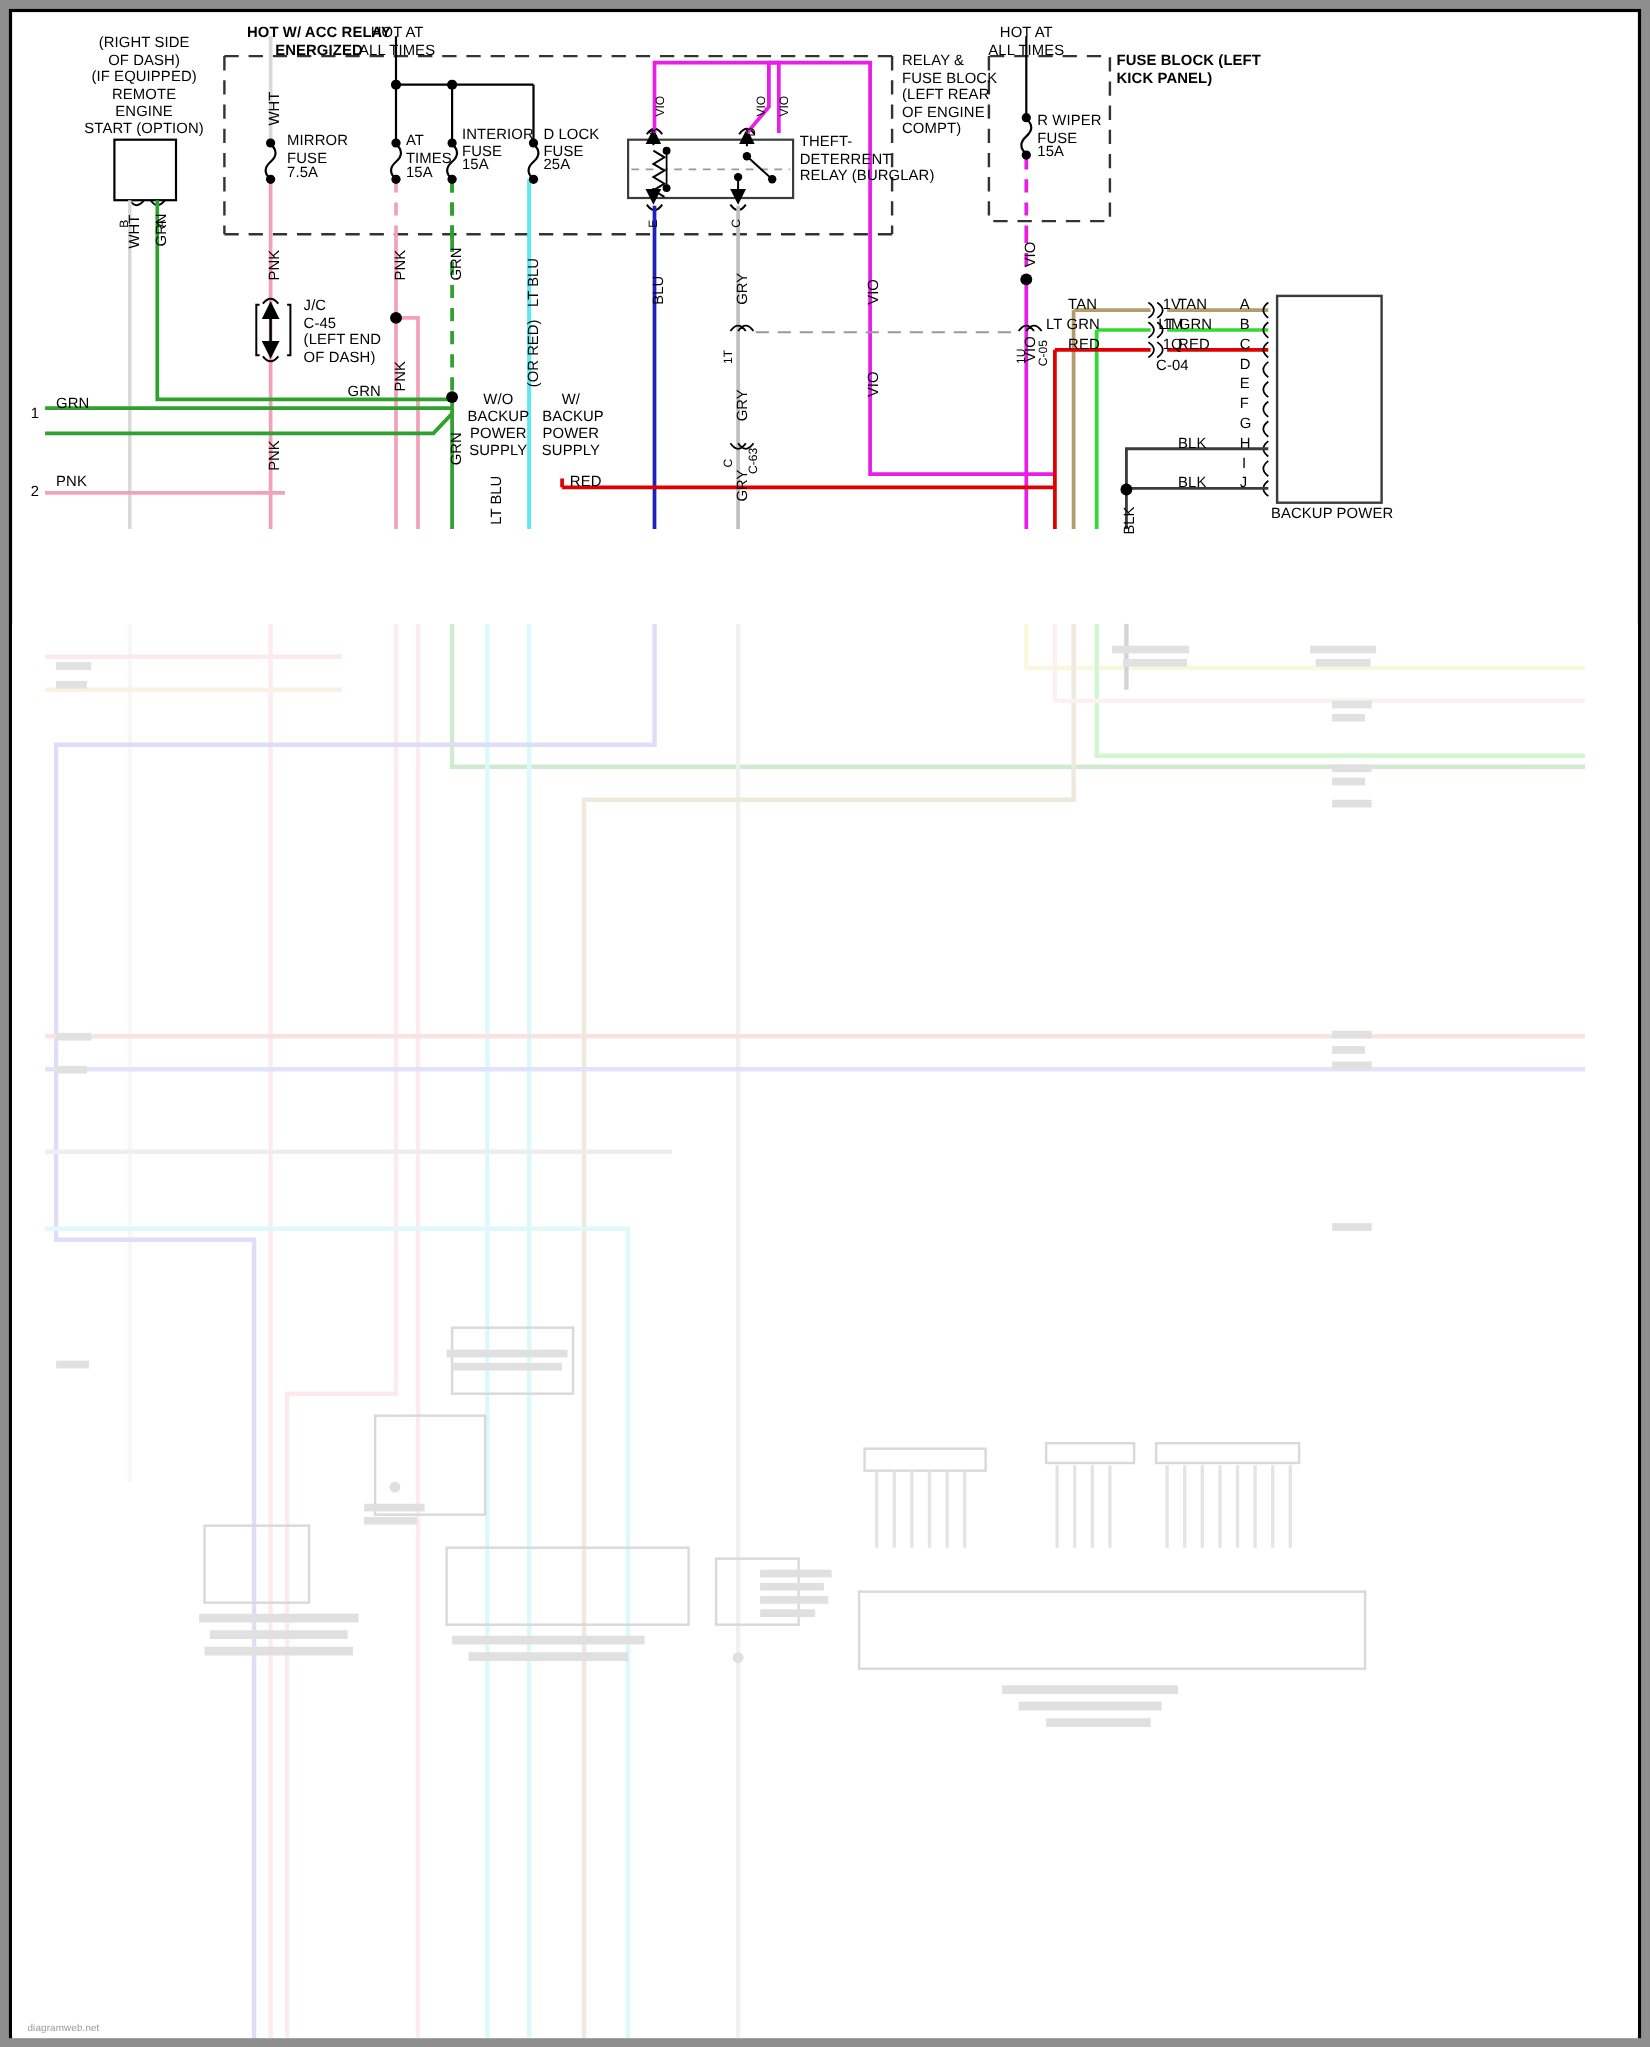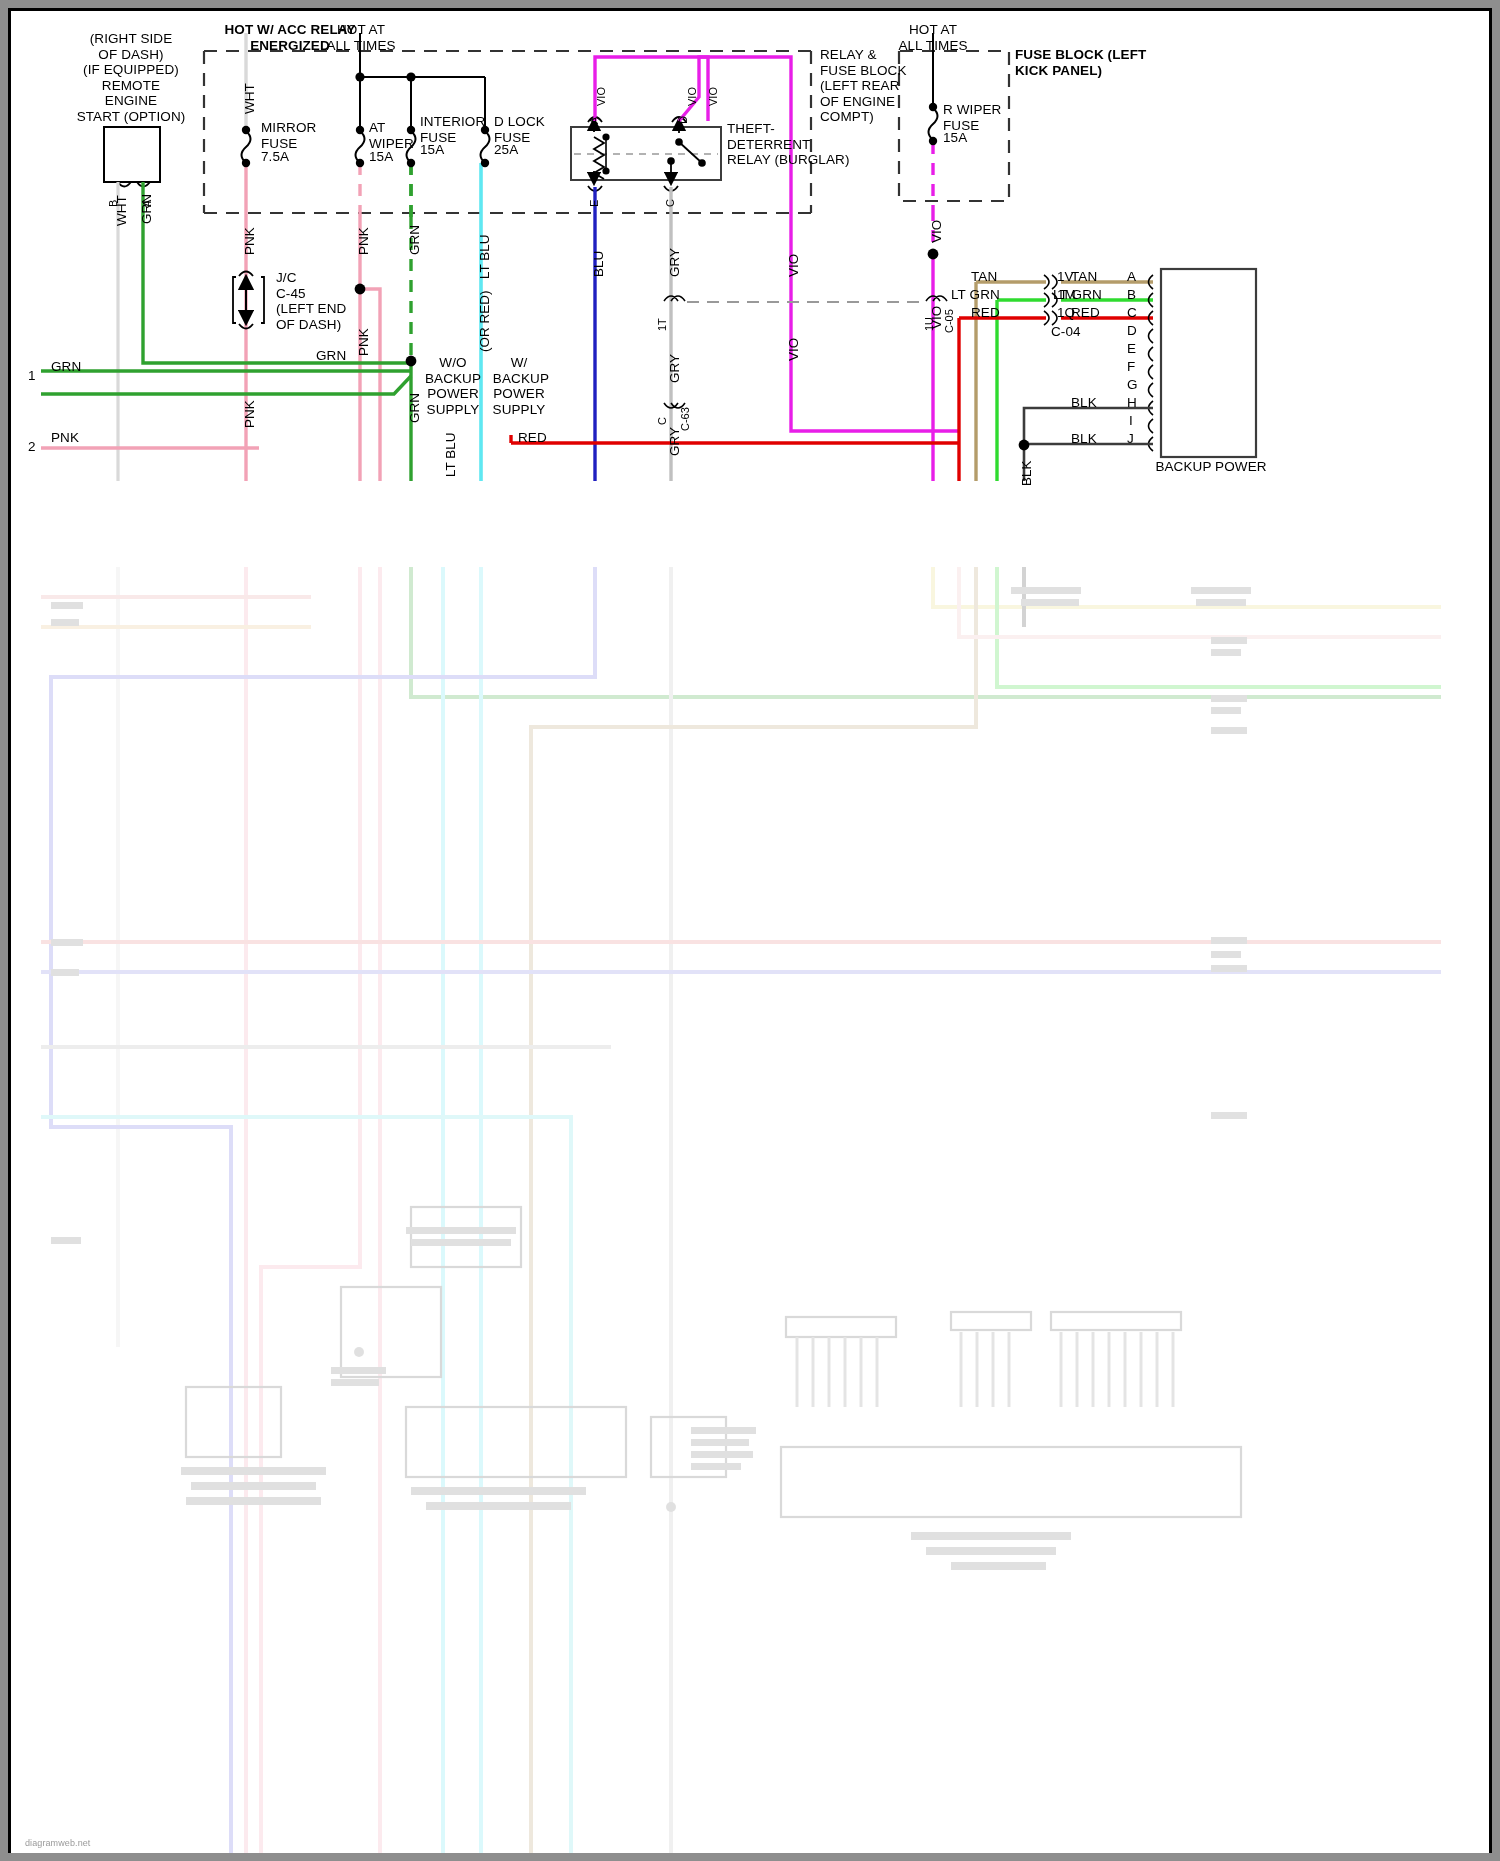--- a/index.html
+++ b/index.html
@@ -216,21 +216,21 @@
 RELAY (BURGLAR)</div>
       <div class="lbl" style="left:265px;top:259px;width:105px;">J/C
 C-45
 (LEFT END
 OF DASH)</div>
 
       <div class="lbl" style="left:250px;top:109px;">MIRROR
 FUSE</div>
       <div class="lbl" style="left:250px;top:138px;">7.5A</div>
       <div class="lbl" style="left:358px;top:109px;">AT
-WIPER</div>
+TIMES</div>
       <div class="lbl" style="left:358px;top:138px;">15A</div>
       <div class="lbl" style="left:409px;top:103px;">INTERIOR
 FUSE</div>
       <div class="lbl" style="left:409px;top:131px;">15A</div>
       <div class="lbl" style="left:483px;top:103px;">D LOCK
 FUSE</div>
       <div class="lbl" style="left:483px;top:131px;text-align:center;">25A</div>
       <div class="lbl" style="left:932px;top:91px;">R WIPER
 FUSE</div>
       <div class="lbl" style="left:932px;top:119px;">15A</div>

